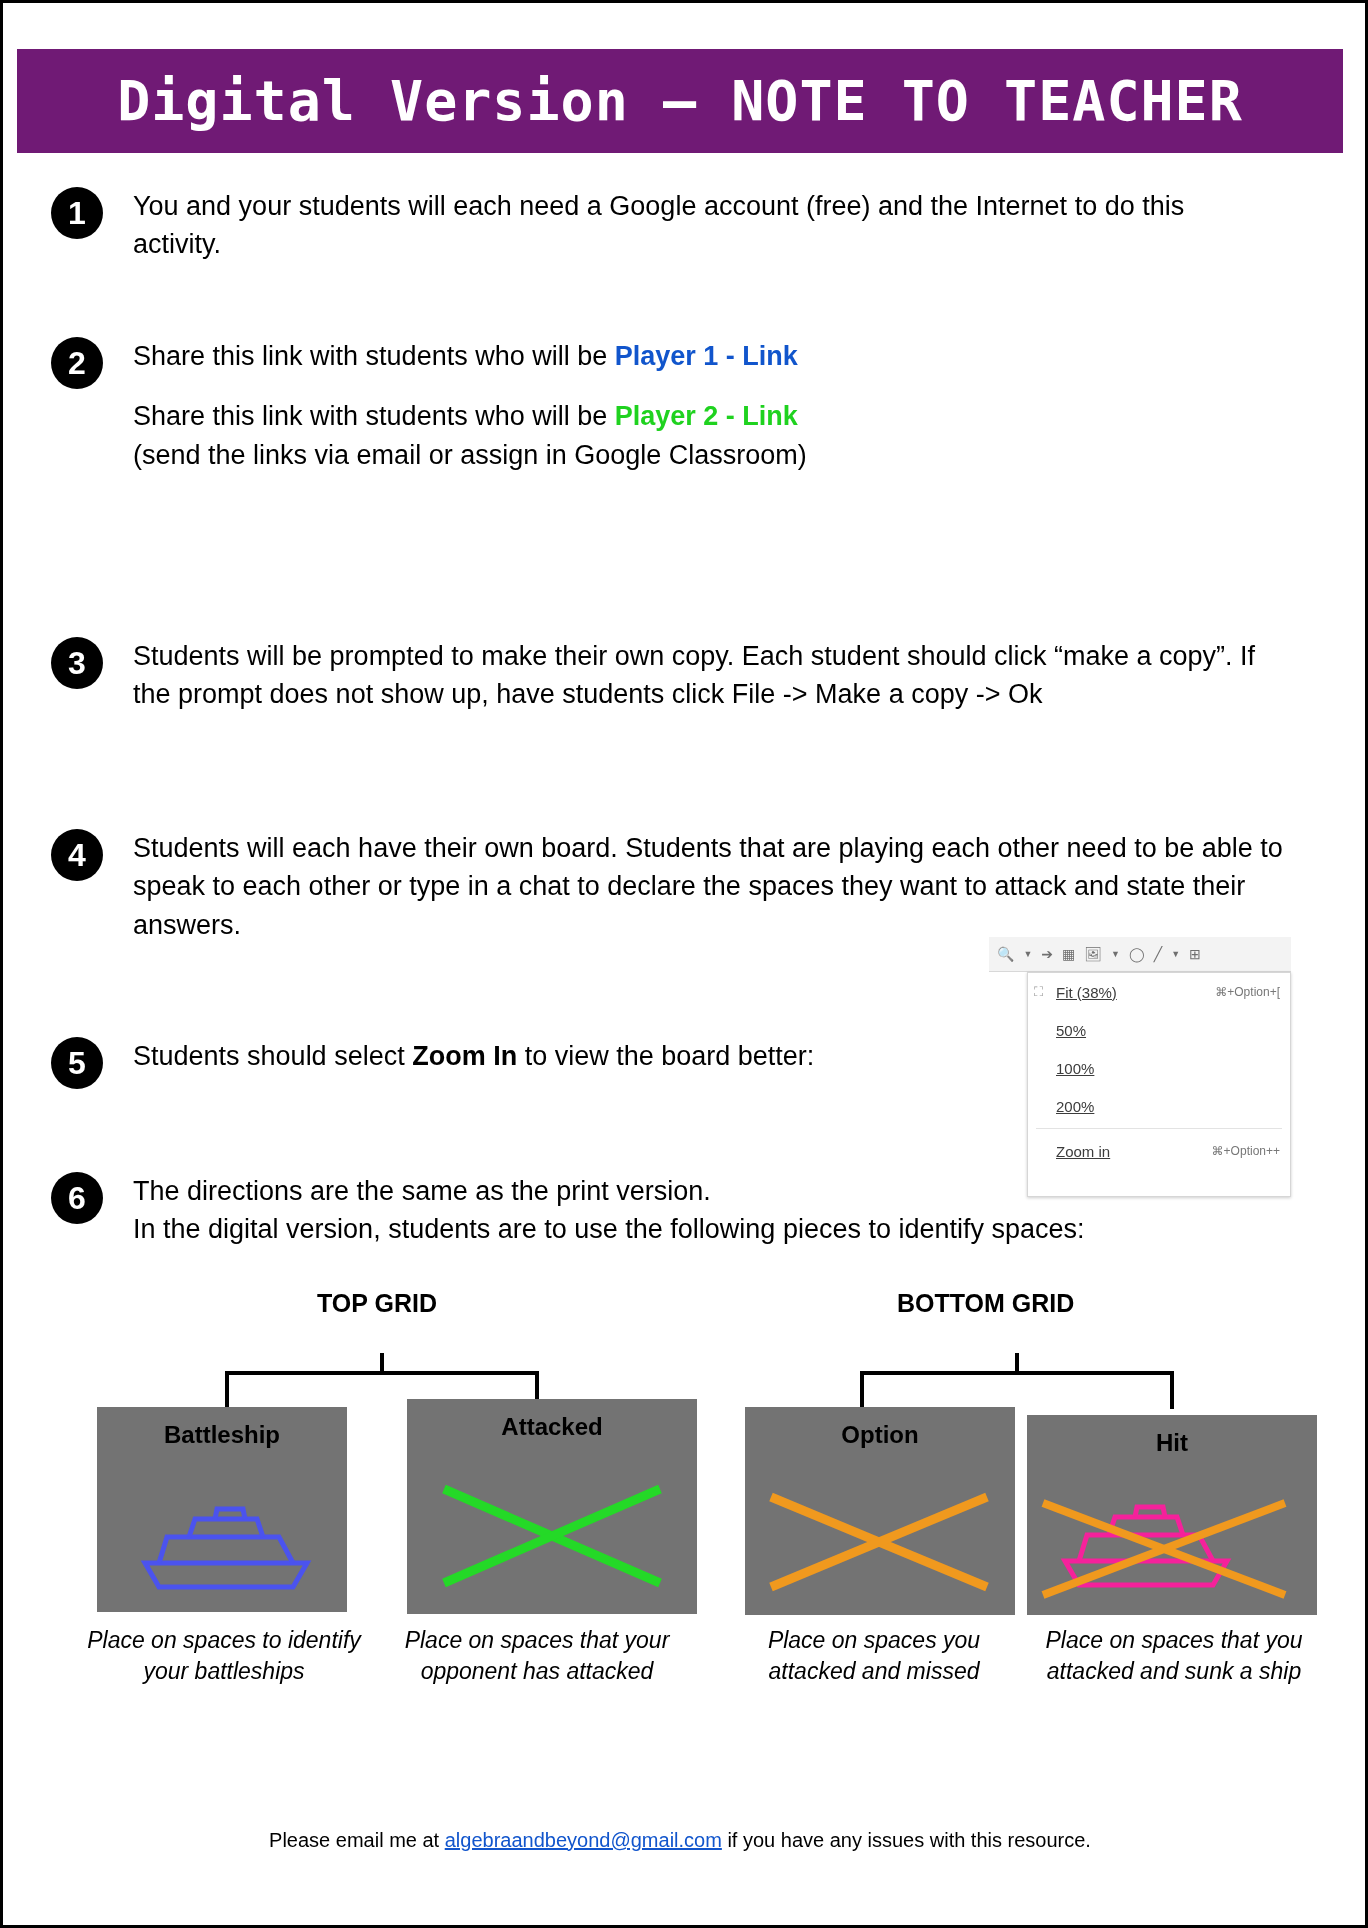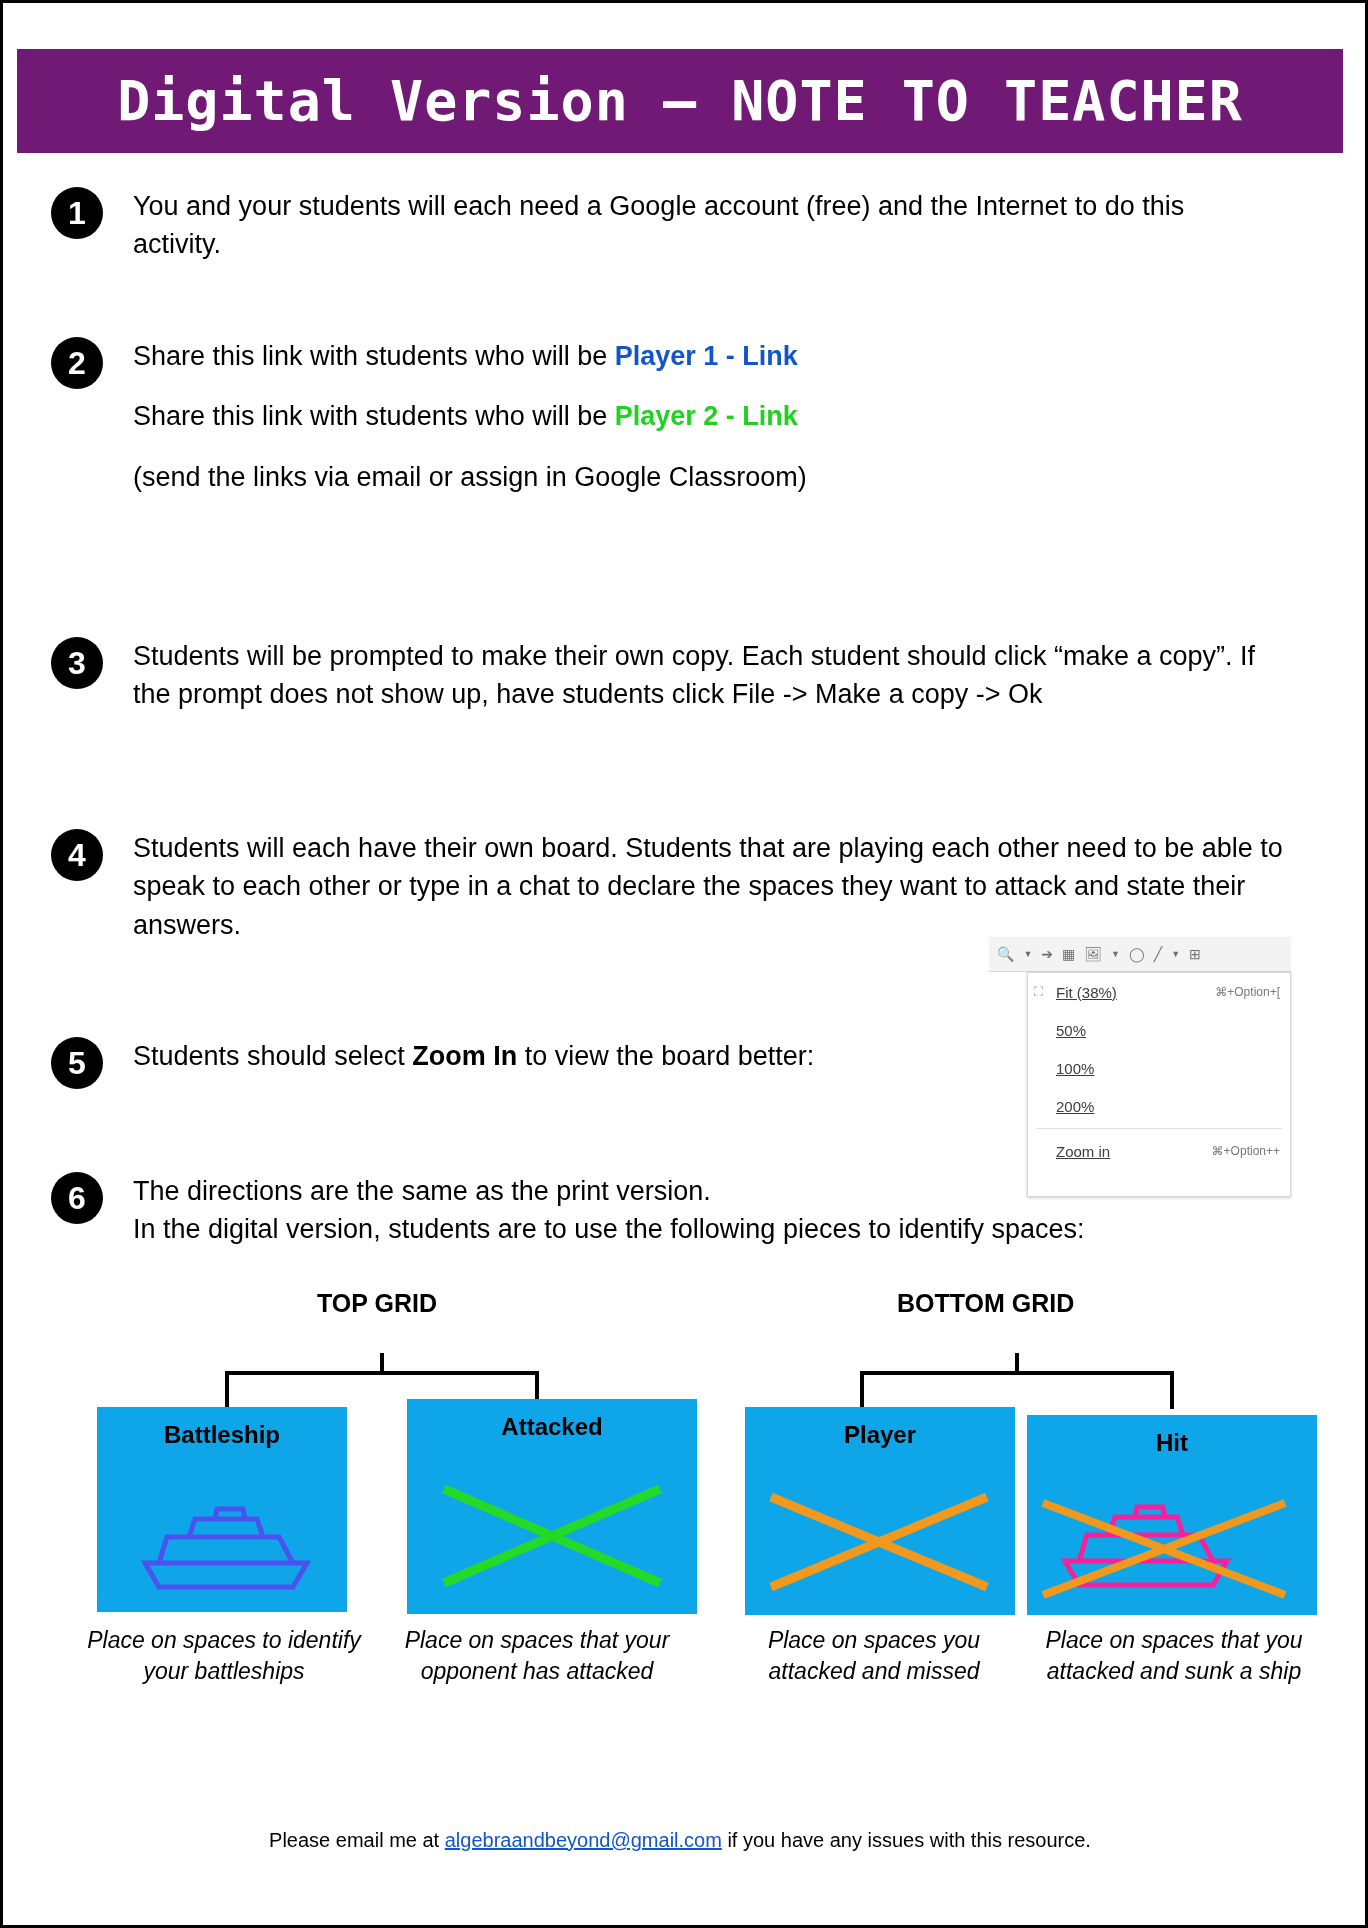--- a/index.html
+++ b/index.html
@@ -142,21 +142,21 @@
 
   
   .gridlabel {
     position: absolute;
     font-size: 25px;
     font-weight: bold;
     color: #000;
   }
   .piece {
     position: absolute;
-    background: #0ea5e9;
+    background: #737373;
     box-sizing: border-box;
   }
   .piece-title {
     position: absolute;
     left: 0;
     top: 14px;
     width: 100%;
     text-align: center;
     font-size: 24px;
     font-weight: bold;
@@ -202,21 +202,21 @@
 
     <div class="step" style="left:34px; top:320px; width:1200px;">
       <div class="bullet">2</div>
       <div class="step-body" style="width:1120px;">
         <div>
           <span>Share this link with students who will be </span><a class="link-p1" href="#" style="text-decoration:none">Player 1 - Link</a>
         </div>
         <div style="margin-top:22px;">
           <span>Share this link with students who will be </span><a class="link-p2" href="#" style="text-decoration:none">Player 2 - Link</a>
         </div>
-        <div style="margin-top:22px;">(send the links via email or assign in Google Classroom)</div>
+        <div style="">(send the links via email or assign in Google Classroom)</div>
       </div>
     </div>
 
     <div class="step" style="left:34px; top:620px; width:1220px;">
       <div class="bullet">3</div>
       <div class="step-body" style="width:1130px;">Students will be prompted to make their own copy. Each student should click “make a copy”. If the prompt does not show up, have students click File -&gt; Make a copy -&gt; Ok</div>
     </div>
 
     <div class="step" style="left:34px; top:812px; width:1240px;">
       <div class="bullet">4</div>
@@ -304,21 +304,21 @@
     <div class="piece" style="left:390px; top:1382px; width:290px; height:215px;">
       <div class="piece-title">Attacked</div>
       <svg width="290" height="130" style="position:absolute; left:0; top:72px;">
         <line x1="37" y1="18" x2="253" y2="112" stroke="#24d927" stroke-width="9"></line>
         <line x1="253" y1="18" x2="37" y2="112" stroke="#24d927" stroke-width="9"></line>
       </svg>
     </div>
     <div class="caption" style="left:370px; top:1608px; width:300px;">Place on spaces that your opponent has attacked</div>
 
     <div class="piece" style="left:728px; top:1390px; width:270px; height:208px;">
-      <div class="piece-title">Player</div>
+      <div class="piece-title">Option</div>
       <svg width="270" height="130" style="position:absolute; left:0; top:68px;">
         <line x1="26" y1="22" x2="242" y2="112" stroke="#f0991e" stroke-width="9"></line>
         <line x1="242" y1="22" x2="26" y2="112" stroke="#f0991e" stroke-width="9"></line>
       </svg>
     </div>
     <div class="caption" style="left:712px; top:1608px; width:290px;">Place on spaces you attacked and missed</div>
 
     <div class="piece" style="left:1010px; top:1398px; width:290px; height:200px;">
       <div class="piece-title">Hit</div>
       <svg width="290" height="140" style="position:absolute; left:0; top:60px;">

